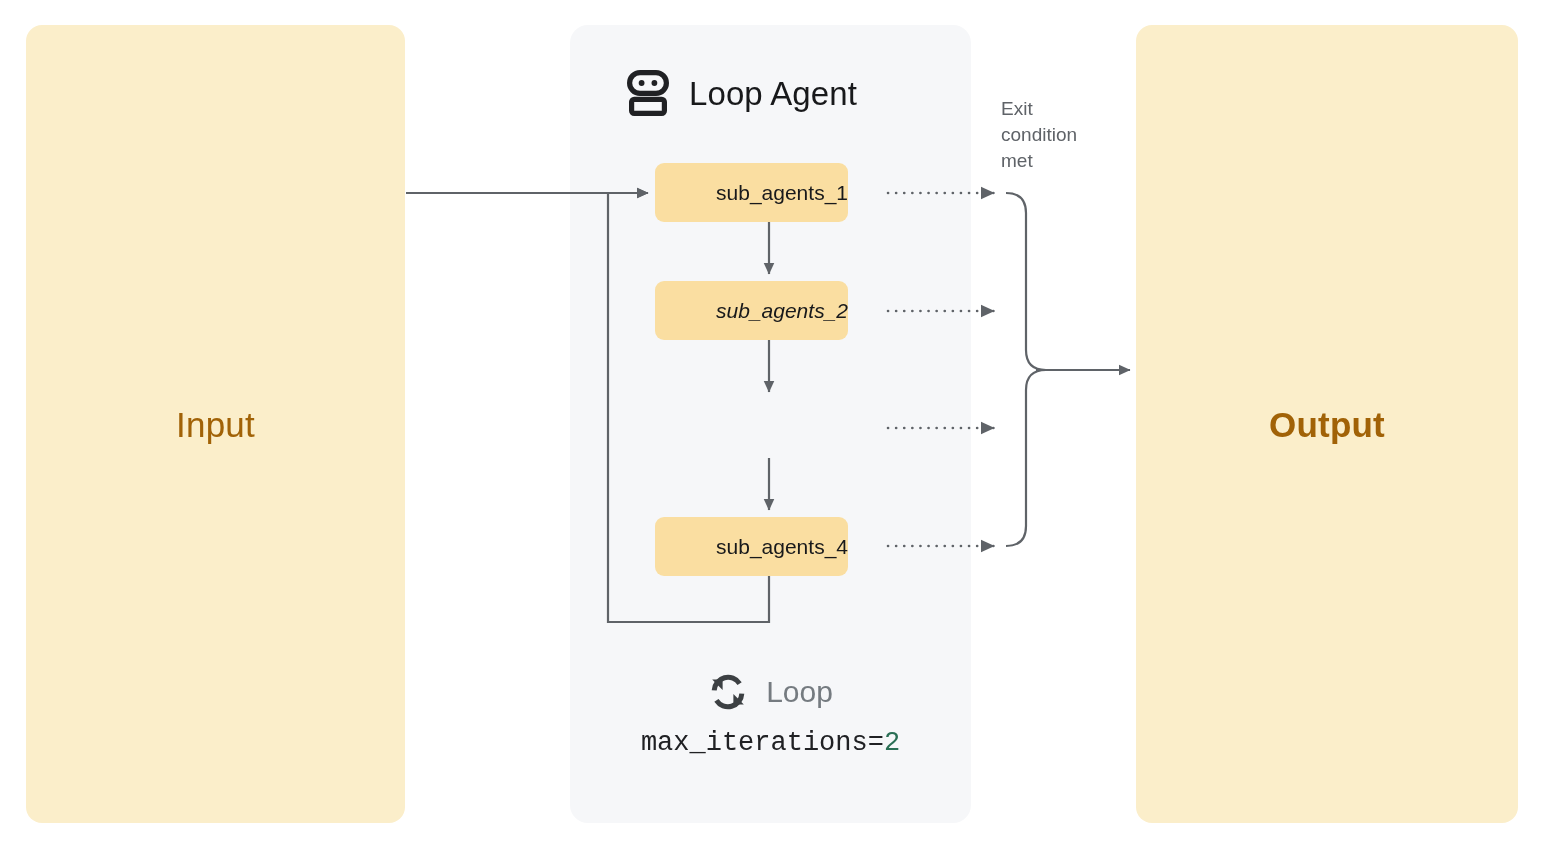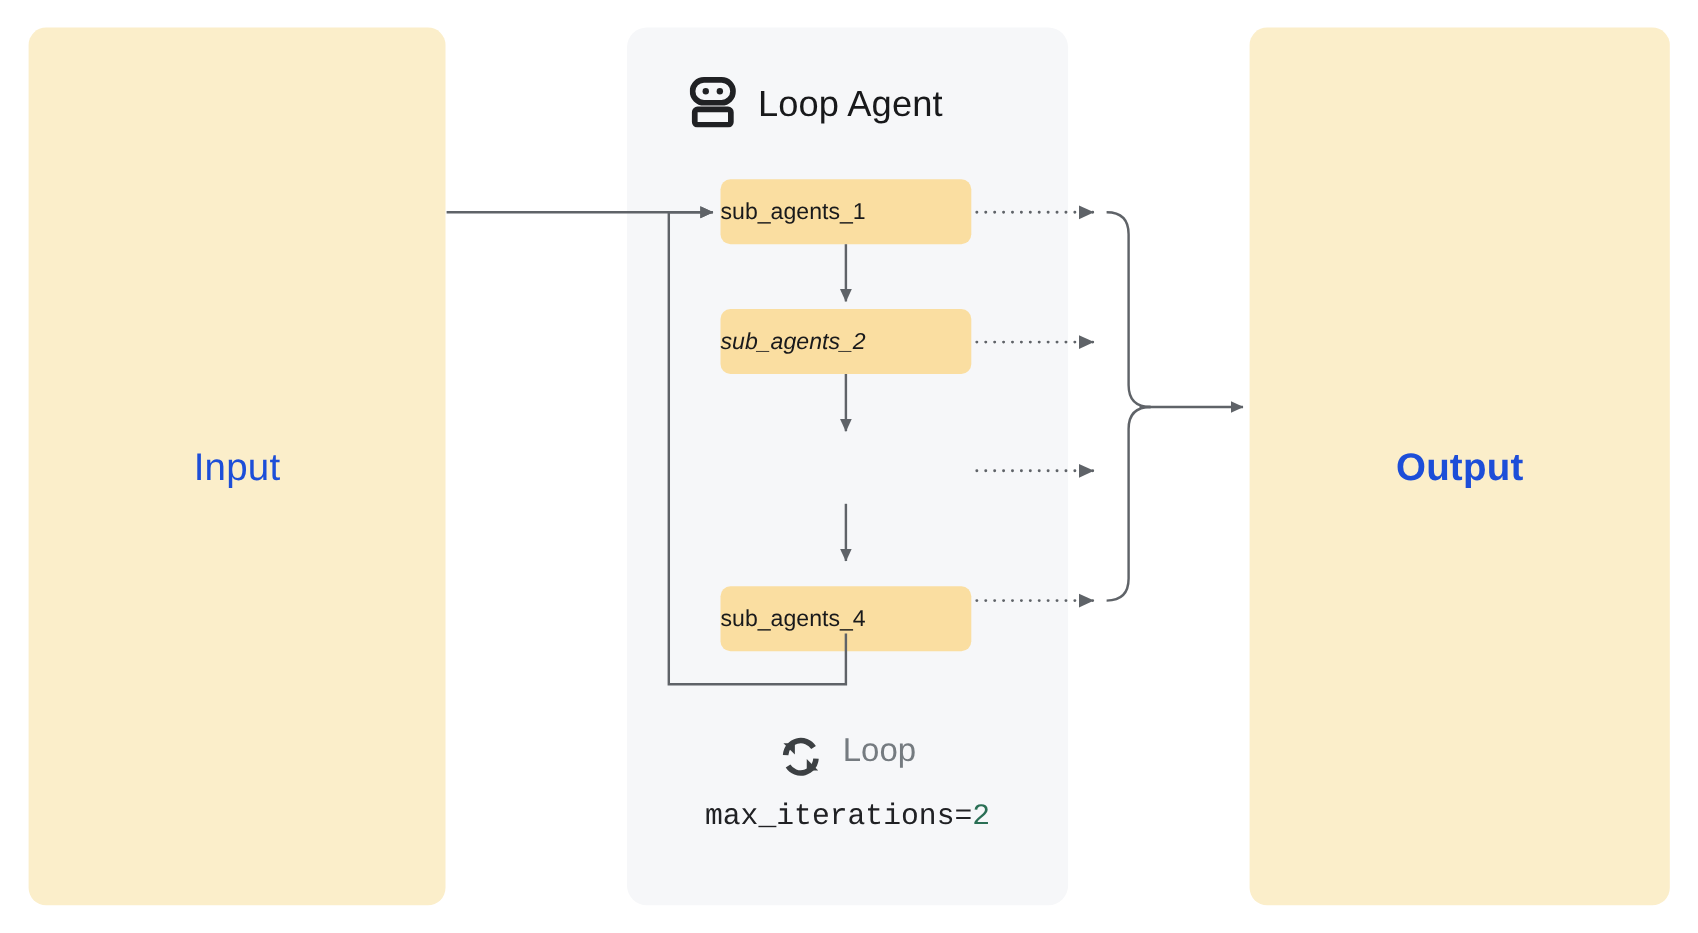--- a/index.html
+++ b/index.html
@@ -23,21 +23,21 @@
   
   .io-box {
     position: absolute;
     border-radius: 16px;
     display: flex;
     align-items: center;
     justify-content: center;
   }
   .io-label {
     font-size: 35px;
-    color: #1d4ed8;
+    color: #a16207;
     letter-spacing: 0.2px;
     line-height: 1;
   }
   #input-box  { left: 26px;   top: 25px; width: 379px; height: 798px; }
   #output-box { left: 1136px; top: 25px; width: 382px; height: 798px; }
 
   
   #loop-panel {
     position: absolute;
     left: 570px;
@@ -63,37 +63,37 @@
     color: #18191b;
     line-height: 1;
     letter-spacing: 0.1px;
     white-space: nowrap;
   }
 
   
   .agent-box {
     position: absolute;
     left: 655px;
-    width: 228px;
+    width: 193px;
     height: 59px;
     border-radius: 9px;
     display: flex;
     align-items: center;
-    justify-content: flex-start;
+    justify-content: flex-end;
   }
   .agent-label {
     font-size: 21px;
     color: #18191b;
     line-height: 1;
     white-space: nowrap;
   }
   #agent-0 { top: 163px; }
   #agent-1 { top: 281px; }
   #agent-2 { top: 399px; }
-  #agent-3 { top: 517px; margin-top: 16px; }
+  #agent-3 { top: 517px; }
 
   
   #exit-note {
     position: absolute;
     left: 1001px;
     top: 96px;
     width: 110px;
     font-size: 19px;
     line-height: 1.38;
     color: #5f6368;
@@ -104,21 +104,21 @@
     position: absolute;
     left: 570px;
     top: 668px;
     width: 401px;
     display: flex;
     flex-direction: column;
     align-items: center;
   }
   #loop-row {
     display: flex;
-    align-items: flex-start;
+    align-items: center;
     gap: 18px;
     height: 48px;
   }
   #loop-icon { width: 40px; height: 40px; display: block; flex: none; }
   #loop-label {
     font-size: 30px;
     color: #757b80;
     line-height: 1;
   }
   #max-iter {
@@ -167,20 +167,23 @@
   <div class="agent-box" id="agent-0" style="background: rgb(250, 222, 161);">
     <span class="agent-label">sub_agents_1</span>
   </div>
   <div class="agent-box" id="agent-1" style="background: rgb(250, 222, 161); font-style: italic;">
     <span class="agent-label">sub_agents_2</span>
   </div>
   <div class="agent-box" id="agent-3" style="background: rgb(250, 222, 161);">
     <span class="agent-label">sub_agents_4</span>
   </div>
 
+  <div id="exit-note" style="color: rgb(95, 99, 104); white-space: pre-line;">Exit
+condition
+met</div>
 
   <div id="loop-footer">
     <div id="loop-row">
       <svg id="loop-icon" viewBox="0 0 40 40" aria-hidden="true">
         <path d="M6.2 18.4 A13.8 13.8 0 0 1 31.6 11.6" fill="none" stroke="#3c4043" stroke-width="5"></path>
         <path d="M33.8 21.6 A13.8 13.8 0 0 1 8.4 28.4" fill="none" stroke="#3c4043" stroke-width="5"></path>
         <polygon points="4.2,7.6 14.6,7.6 14.6,18.0" fill="#3c4043"></polygon>
         <polygon points="35.8,32.4 25.4,32.4 25.4,22.0" fill="#3c4043"></polygon>
       </svg>
       <span id="loop-label">Loop</span>

